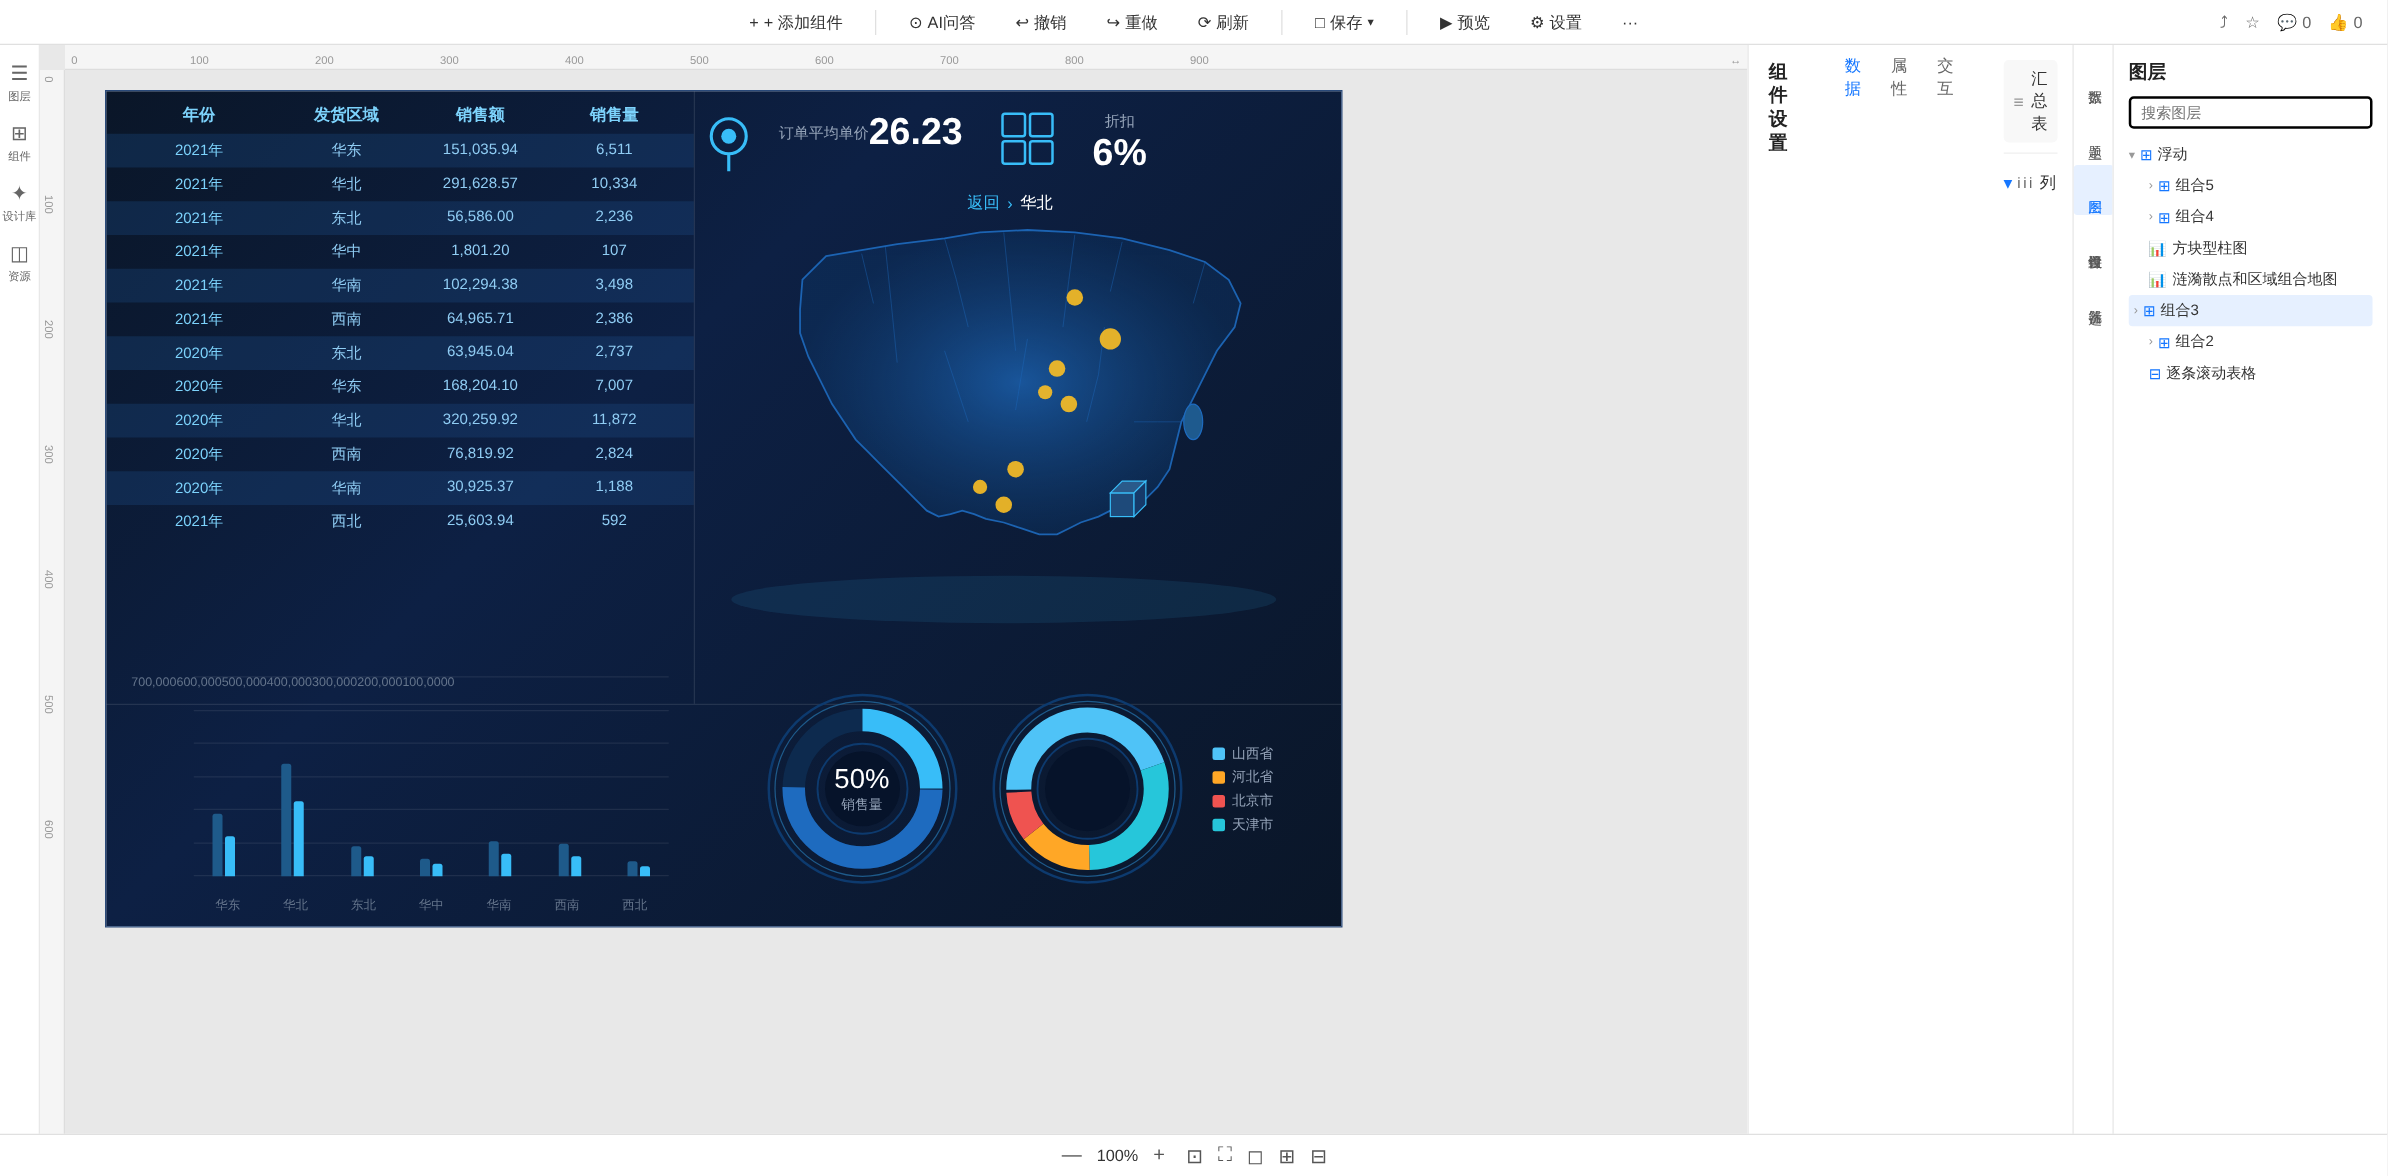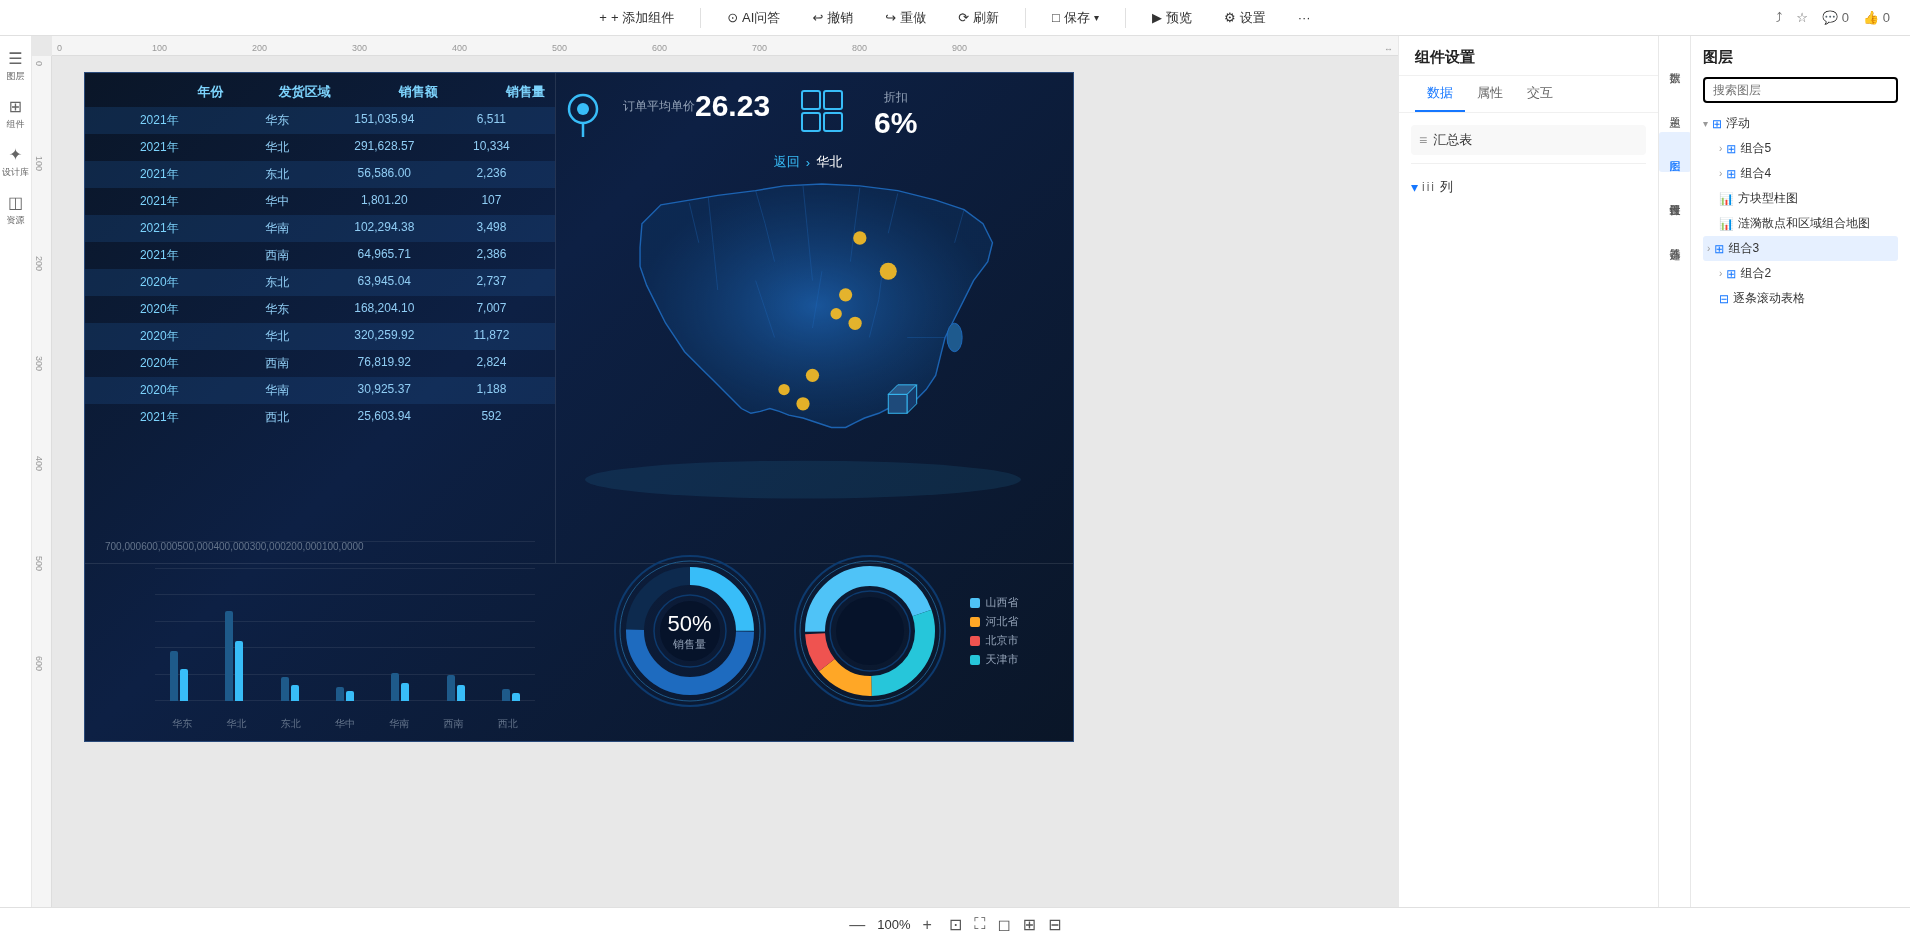--- a/index.html
+++ b/index.html
@@ -38,21 +38,21 @@
       position: absolute; top: 36px; right: 220px; width: 32px; bottom: 0;
       background: #fff; border-left: 1px solid #e8e8e8;
       display: flex; flex-direction: column; align-items: center; padding-top: 8px; gap: 4px;
       z-index: 50;
     }
 
     
     #comp-settings {
       position: absolute; top: 36px; right: 252px; width: 260px; bottom: 0;
       background: #fff; border-left: 1px solid #e8e8e8;
-      z-index: 50; display: flex; flex-direction: column;
+      z-index: 50; display: flex; 
     }
     .comp-settings-header { padding: 12px 16px 8px; font-size: 15px; font-weight: bold; color: #222; border-bottom: 1px solid #f0f0f0; }
     .comp-settings-tabs { display: flex; padding: 0 16px; border-bottom: 1px solid #f0f0f0; }
     .comp-tab { padding: 8px 12px; font-size: 13px; cursor: pointer; color: #666; border-bottom: 2px solid transparent; }
     .comp-tab.active { color: #1677ff; border-bottom-color: #1677ff; }
     .comp-settings-body { padding: 12px; flex: 1; }
     .data-source-item { display: flex; align-items: center; gap: 6px; padding: 6px 8px; background: #f8f8f8; border-radius: 4px; margin-bottom: 8px; font-size: 13px; color: #333; cursor: pointer; }
     .section-label { font-size: 13px; color: #333; padding: 6px 0; display: flex; align-items: center; gap: 4px; }
     .drop-zone { border: 1px dashed #ccc; border-radius: 4px; padding: 8px; text-align: center; color: #999; font-size: 12px; margin-top: 8px; }
 
@@ -91,21 +91,21 @@
       background: linear-gradient(135deg, #0a1628 0%, #0d2044 40%, #0a1628 100%);
       border: 1px solid #2a4a7a; overflow: hidden;
     }
 
     
     #data-table {
       position: absolute; top: 0; left: 0; width: 470px; height: 490px;
       padding: 10px 0;
     }
     .table-header-row { display: flex; padding: 0 10px 6px; }
-    .th { flex: 1; text-align: right; font-size: 13px; font-weight: bold; color: #7dd3fc; }
+    .th { flex: 1; text-align: center; font-size: 13px; font-weight: bold; color: #7dd3fc; }
     .th:first-child { flex: 1.2; }
     .table-body { }
     .tr { display: flex; padding: 5px 10px; }
     .tr:nth-child(odd) { background: rgba(30, 80, 140, 0.3); }
     .td { flex: 1; text-align: center; font-size: 12px; color: #90cdf4; }
     .td:first-child { flex: 1.2; color: #7dd3fc; }
 
     
     #map-section {
       position: absolute; top: 0; right: 0; width: 530px; height: 490px;

